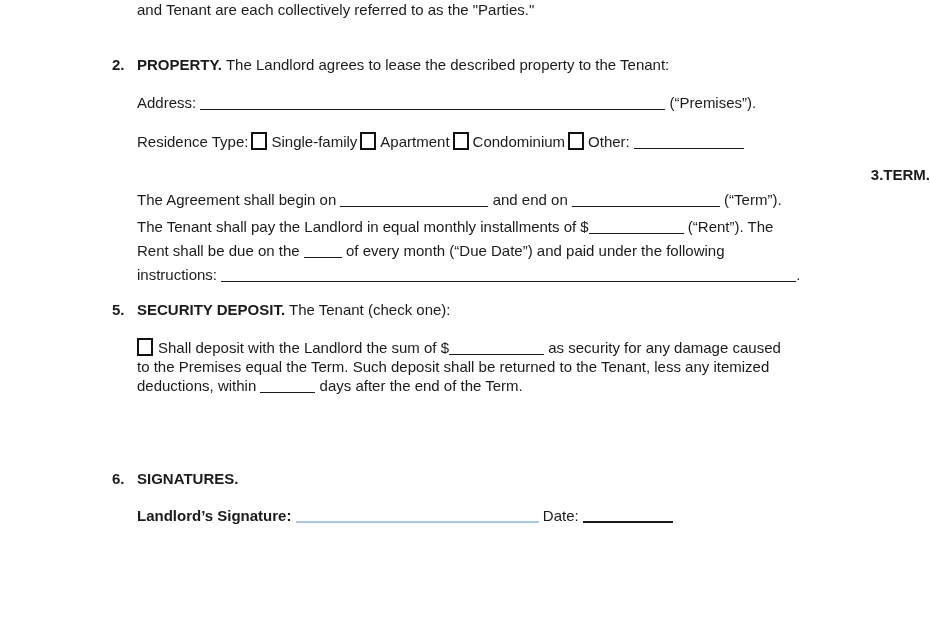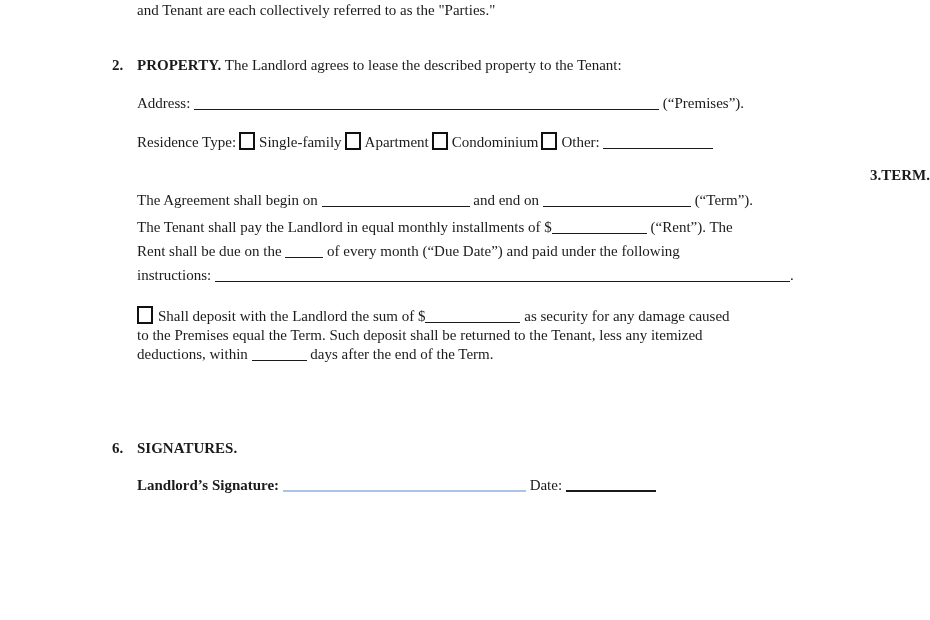--- a/index.html
+++ b/index.html
@@ -1,20 +1,20 @@
 <!DOCTYPE html>
 <html><head>
 <meta charset="utf-8">
 <style>
   html,body { margin:0; padding:0; background:#ffffff; }
   .page {
     position:relative;
     width:930px; height:620px;
     background:#ffffff;
-    font-family:Liberation Serif, serif;
+    font-family:Liberation Sans, sans-serif;
     font-size:15px;
     color:#1b1b1b;
     overflow:hidden;
   }
   .content { padding-top:1px; }
   .row  { margin-left:137px; line-height:18px; white-space:nowrap; }
   .sec  { margin-left:112px; line-height:18px; white-space:nowrap; }
   .num  { display:inline-block; width:25px; font-weight:bold; }
   .sec-title { font-weight:bold; }
   .rent-row { line-height:24px; }
@@ -85,20 +85,23 @@
     </div>
     <div class="row rent-row">
       <span>Rent shall be due on the</span>
       <span class="blank w-dueday"></span>
       <span>of every month (“Due Date”) and paid under the following</span>
     </div>
     <div class="row rent-row"><span>instructions:</span>
       <span class="blank w-instr"></span><span>.</span>
     </div>
 
+    <div class="sec" style="margin-top:14px;"><span class="num">5.</span><span class="sec-title">SECURITY DEPOSIT.</span>
+      <span>The Tenant (check one):</span>
+    </div>
 
     <div class="row sd-row" style="margin-top:19px;"><span class="checkbox first"></span><span>Shall deposit with the Landlord the sum of $</span><span class="blank w-sdamt"></span>
       <span>as security for any damage caused</span>
     </div>
     <div class="row sd-row"><span>to the Premises equal the Term. Such deposit shall be returned to the Tenant, less any itemized</span>
     </div>
     <div class="row sd-row">
       <span>deductions, within</span>
       <span class="blank w-days"></span>
       <span>days after the end of the Term.</span>

